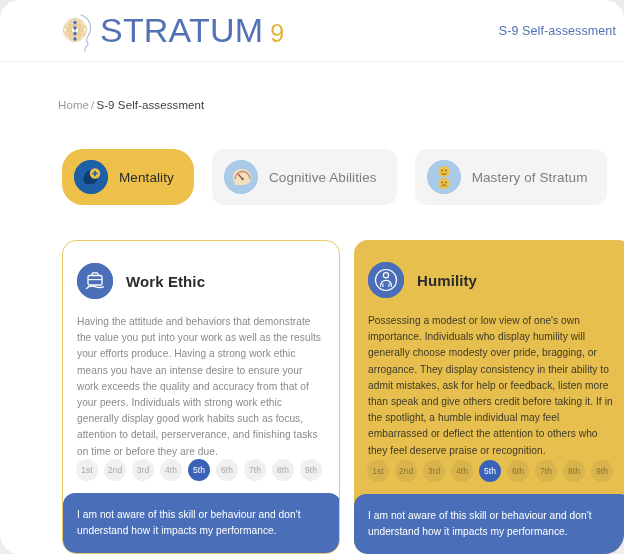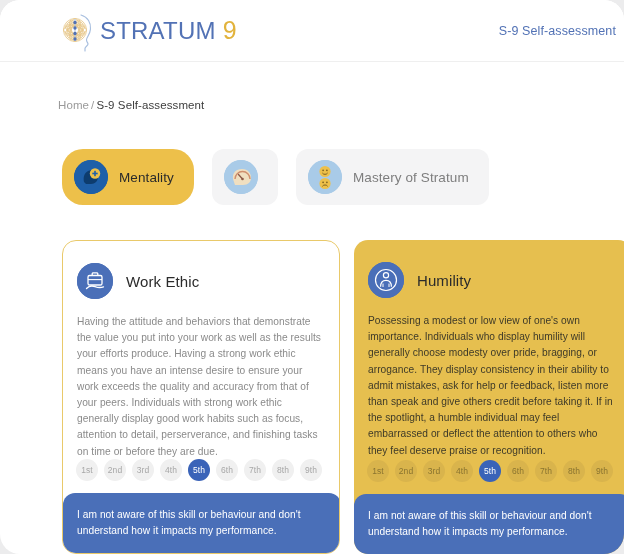--- a/index.html
+++ b/index.html
@@ -46,21 +46,21 @@
     height: 44px;
     flex: 0 0 40px;
     position: relative;
   }
   .brand-wordmark {
     display: flex;
     align-items: baseline;
     margin-left: 2px;
   }
   .brand-stratum {
-    font-size: 24px;
+    font-size: 34px;
     letter-spacing: 0.2px;
     color: #5272b5;
     font-weight: 400;
   }
   .brand-nine {
     font-size: 25px;
     color: #e2b33c;
     margin-left: 7px;
     font-weight: 400;
   }
@@ -162,21 +162,21 @@
   }
   .card-avatar {
     width: 36px; height: 36px;
     border-radius: 50%;
     background: #4a6fb8;
     flex: 0 0 36px;
     position: relative;
   }
   .card-title {
     font-size: 15px;
-    font-weight: normal;
+    font-weight: bold;
     color: #2b2b2b;
     letter-spacing: 0.1px;
   }
   .card-body {
     padding: 15px 14px 0 14px;
     font-size: 10.2px;
     line-height: 16.2px;
     color: #8a8a8a;
     letter-spacing: 0.05px;
   }
@@ -285,20 +285,21 @@
     <div class="tab">
       <div class="tab-icon ic-cognitive">
         <svg width="34" height="34" viewBox="0 0 34 34">
           <circle cx="17" cy="17" r="17" fill="#a9cbe8"></circle>
           <path d="M9 19 C8 13 12 9 18 9 C24 9 27 13 27 18 C27 22 24 25 19 25 L11 25 Z" fill="#f0dfc0"></path>
           <path d="M11 19 A7.5 7.5 0 0 1 26 19" fill="none" stroke="#cf8f6e" stroke-width="1.4"></path>
           <line x1="18.5" y1="19" x2="14.5" y2="14.5" stroke="#8d5b48" stroke-width="1.3" stroke-linecap="round"></line>
           <circle cx="18.5" cy="19" r="1.3" fill="#8d5b48"></circle>
         </svg>
       </div>
+      <div class="tab-label">Cognitive Abilities</div>
     </div>
 
     <div class="tab">
       <div class="tab-icon ic-emotions">
         <svg width="34" height="34" viewBox="0 0 34 34">
           <circle cx="17" cy="17" r="17" fill="#a9cbe8"></circle>
           <circle cx="17" cy="11.5" r="5.6" fill="#edc04a"></circle>
           <circle cx="15.1" cy="10.3" r="0.85" fill="#7a5f1e"></circle>
           <circle cx="18.9" cy="10.3" r="0.85" fill="#7a5f1e"></circle>
           <path d="M14.4 13 A3.2 3.2 0 0 0 19.6 13" fill="none" stroke="#7a5f1e" stroke-width="1"></path>

